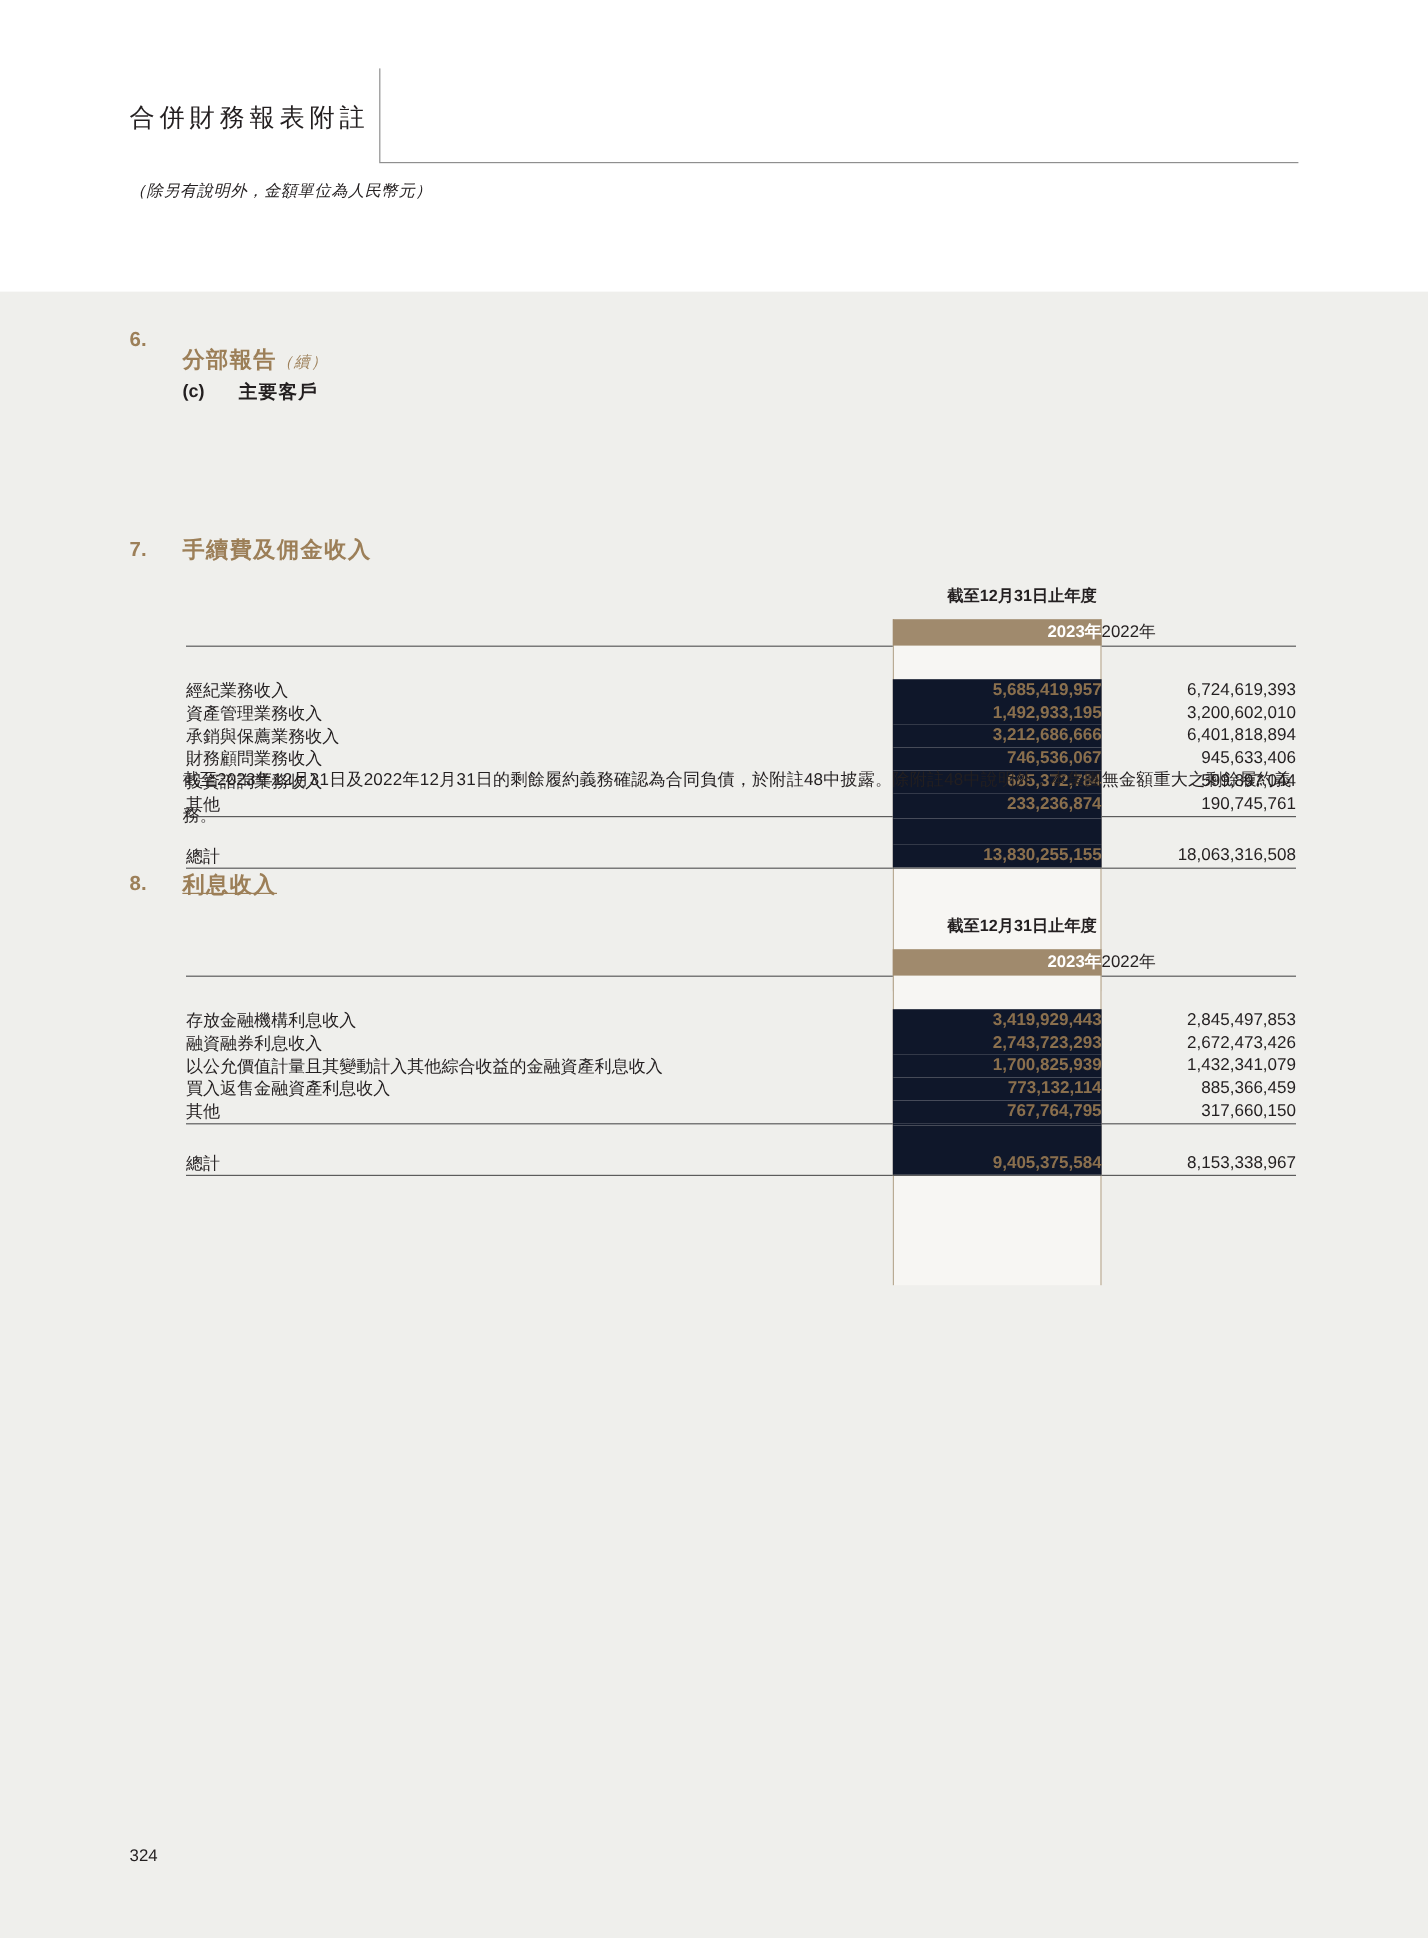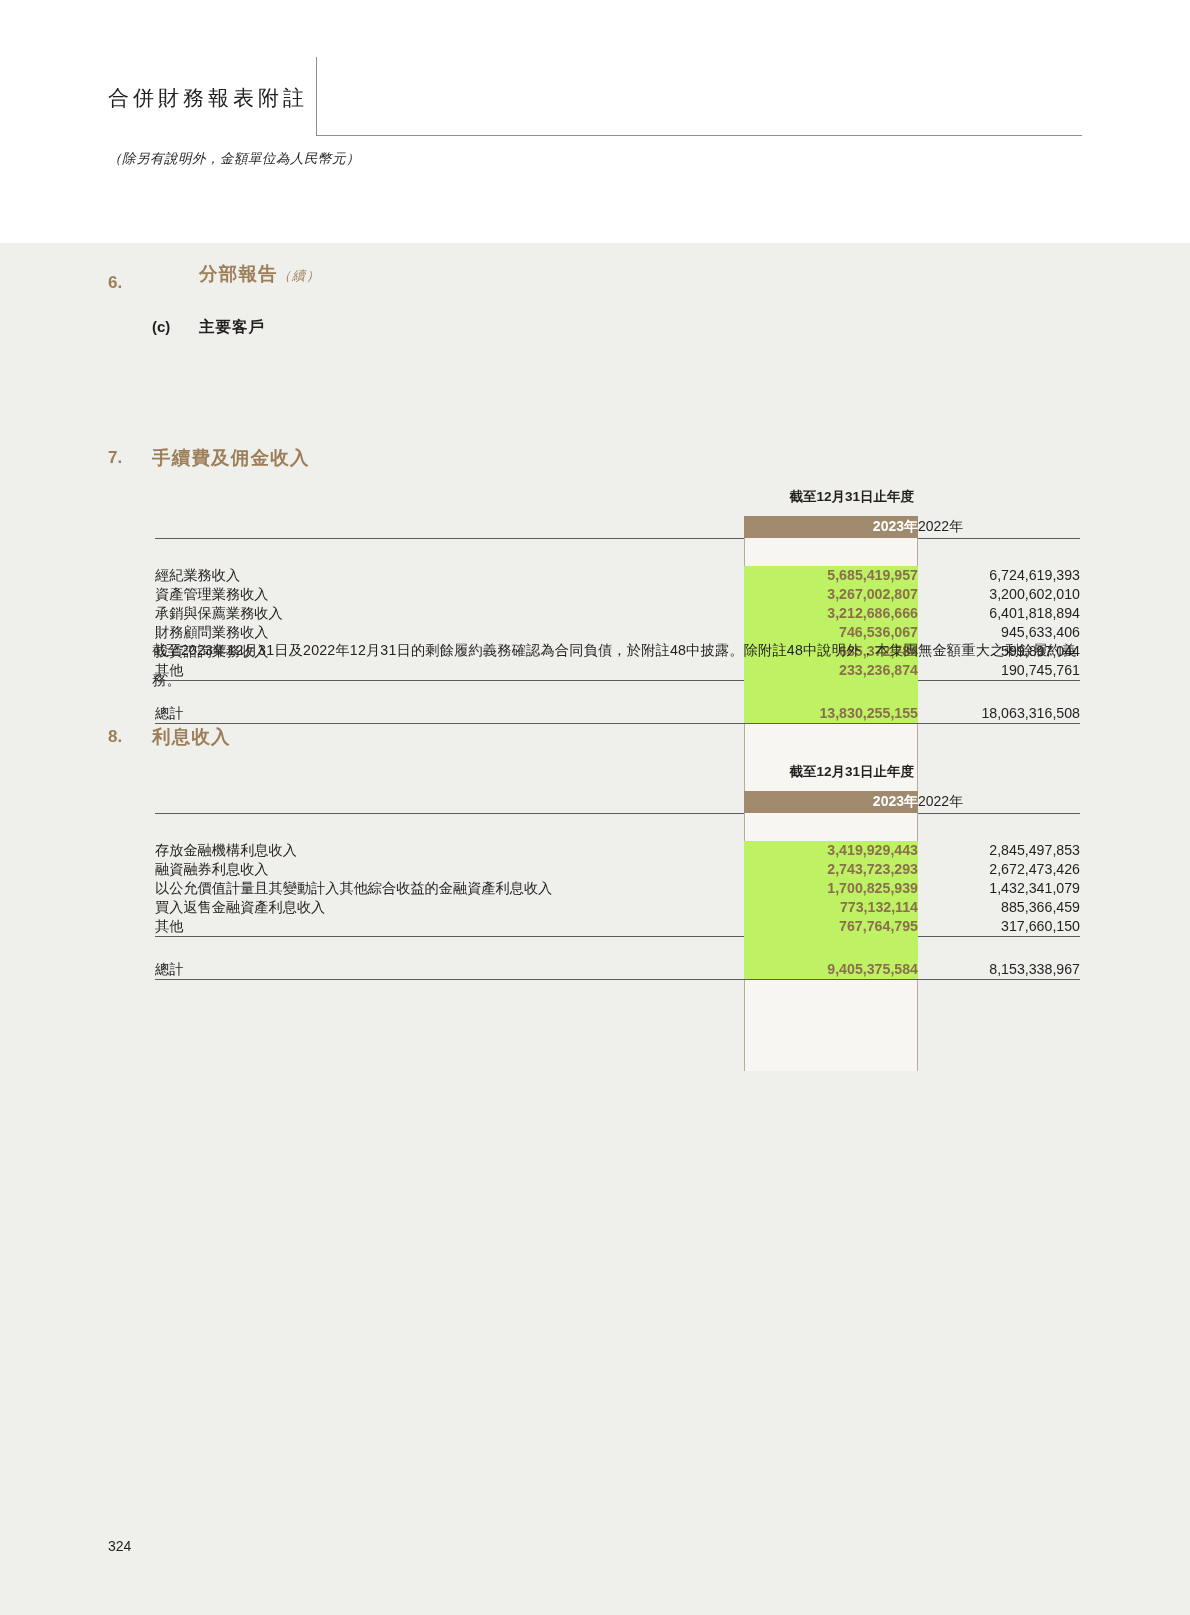--- a/index.html
+++ b/index.html
@@ -165,21 +165,21 @@
     padding: 5px 0 5px 14px;
     color: #231f20;
     white-space: nowrap;
   }
   .cell-2023 {
     font-size: 14.2px;
     font-weight: bold;
     color: #8a6f4d;
     text-align: right;
     padding: 5px 17px 5px 0;
-    background: #bef264;
+    background: #0f172a;
   }
   .cell-2022 {
     font-size: 14.2px;
     color: #231f20;
     text-align: right;
     padding: 5px 14px 5px 0;
   }
   .col2023-band {
     position: absolute;
     background: #f7f6f3;
@@ -217,21 +217,21 @@
 <div class="page">
 
   <div class="header-band">
     <div class="header-title">合併財務報表附註</div>
     <div class="header-vrule"></div>
     <div class="header-hrule"></div>
     <div class="header-sub">（除另有說明外，金額單位為人民幣元）</div>
   </div>
 
   <div class="sec-num" style="left:108px; top:273px;">6.</div>
-  <div class="sec-title" style="left:152px; top:261px;margin-left:47px;"><span>分部報告</span><span class="cont">（續）</span></div>
+  <div class="sec-title" style="left:152px; top:287px;"><span>分部報告</span><span class="cont">（續）</span></div>
 
   <div class="sub-label" style="left:152px; top:318px;">(c)</div>
   <div class="sub-title" style="left:199px; top:317px;">主要客戶</div>
 
 
   <div class="sec-num" style="left:108px; top:448px;">7.</div>
   <div class="sec-title" style="left:152px; top:445px;">手續費及佣金收入</div>
 
   <div class="tbl" style="left:155px; top:488px;">
     <div class="caption">截至12月31日止年度</div>
@@ -260,21 +260,21 @@
         </tr>
       </thead>
       <tbody>
         <tr>
           <td class="row-label">經紀業務收入</td>
           <td class="cell-2023">5,685,419,957</td>
           <td class="cell-2022">6,724,619,393</td>
         </tr>
         <tr>
           <td class="row-label">資產管理業務收入</td>
-          <td class="cell-2023">3,267,002,807</td>
+          <td class="cell-2023">1,492,933,195</td>
           <td class="cell-2022">3,200,602,010</td>
         </tr>
         <tr>
           <td class="row-label">承銷與保薦業務收入</td>
           <td class="cell-2023">3,212,686,666</td>
           <td class="cell-2022">6,401,818,894</td>
         </tr>
         <tr>
           <td class="row-label">財務顧問業務收入</td>
           <td class="cell-2023">746,536,067</td>
@@ -310,21 +310,21 @@
           <td class="rule-full"></td>
           <td class="rule-full"></td>
         </tr>
       </tbody>
     </table>
   </div>
 
   <div class="para" style="left:152px; top:635px; width:932px;">截至2023年12月31日及2022年12月31日的剩餘履約義務確認為合同負債，於附註48中披露。除附註48中說明外，本集團無金額重大之剩餘履約義務。</div>
 
   <div class="sec-num" style="left:108px; top:727px;">8.</div>
-  <div class="sec-title" style="left:152px; top:724px;">利息收入</div>
+  <div class="sec-title" style="left:152px; top:724px;text-decoration:underline;">利息收入</div>
 
   <div class="tbl" style="left:155px; top:763px;">
     <div class="caption">截至12月31日止年度</div>
     <div class="col2023-band" style="left:589px; top:28px; width:172px; height:280px;"></div>
     <table>
       <colgroup>
         <col class="c-label">
           <col class="c-2023">
           <col class="c-2022">
       </colgroup>

